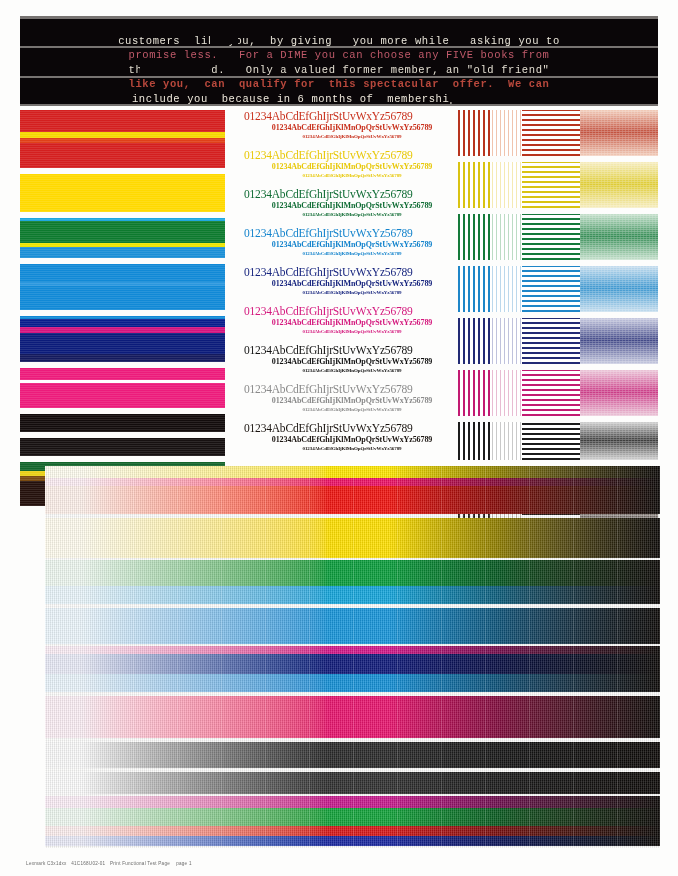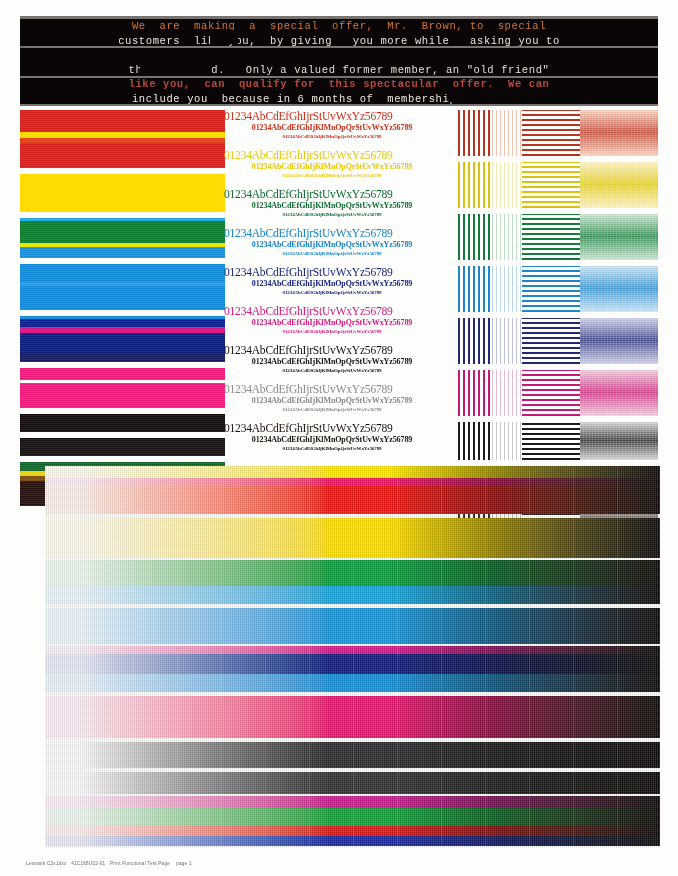--- a/index.html
+++ b/index.html
@@ -23,21 +23,21 @@
   .smear{position:absolute;left:0;width:100%;pointer-events:none;}
 
   
   #bars{position:absolute;left:20px;top:110px;width:205px;}
   .barwrap{position:relative;width:205px;margin-bottom:6px;overflow:hidden;}
   .bar{position:absolute;left:0;width:100%;}
   .grain{position:absolute;inset:0;opacity:.20;
     background-image:repeating-linear-gradient(0deg,rgba(255,255,255,.5) 0 1px,rgba(0,0,0,0) 1px 2px);}
 
   
-  #typecol{position:absolute;left:224px;top:110px;width:216px;}
+  #typecol{position:absolute;left:244px;top:110px;width:216px;}
   .tgrp{margin-bottom:9px;}
   .t1{font-size:11.5px;letter-spacing:-.2px;line-height:13px;white-space:nowrap;}
   .t2{font-size:8px;letter-spacing:-.1px;line-height:10px;white-space:nowrap;font-weight:bold;}
   .t3{font-size:5px;letter-spacing:-.1px;line-height:7px;white-space:nowrap;font-weight:bold;}
 
   
   #patcol{position:absolute;left:458px;top:110px;width:200px;}
   .prow{position:relative;width:200px;margin-bottom:6px;overflow:hidden;display:flex;}
   .pv{width:34px;}      
   .pv2{width:30px;}     
@@ -59,22 +59,22 @@
     color:#6b6b6b;letter-spacing:.25px;white-space:pre;
   }
   #footer span{display:inline-block;}
 </style>
 </head>
 <body>
 
 <div class="page">
 
   <div id="banner" style="background: rgb(10, 6, 8);">
-      <div class="ln" style="top: 3px; color: rgb(212, 118, 46);">We  are  making  a  special  offer,  Mr.  Brown, to  special</div>
       <div class="ln" style="top: 17.5px; color: rgb(232, 228, 216);">customers  like you,  by giving   you more while   asking you to</div>
+      <div class="ln" style="top: 32px; color: rgb(192, 90, 106);">promise less.   For a DIME you can choose any FIVE books from</div>
       <div class="ln" style="top: 46.5px; color: rgb(226, 221, 208);">the 80 listed.   Only a valued former member, an "old friend"</div>
       <div class="ln" style="top: 61px; color: rgb(184, 72, 60); font-weight: bold;">like you,  can  qualify for  this spectacular  offer.  We can</div>
       <div class="ln" style="top: 75.5px; color: rgb(239, 233, 220);">include you  because in 6 months of  membership in America's</div>
       <div class="smear" style="top: 0px; height: 3px; background: rgba(210, 205, 200, 0.55);"></div>
       <div class="smear" style="top: 30px; height: 2px; background: rgba(210, 205, 200, 0.55);"></div>
       <div class="smear" style="top: 60px; height: 2px; background: rgba(210, 205, 200, 0.55);"></div>
       <div class="smear" style="top: 88px; height: 2px; background: rgba(210, 205, 200, 0.55);"></div>
       <div style="position: absolute; left: 190px; top: 14px; width: 28px; height: 14px; background: rgb(10, 6, 8);"></div>
       <div style="position: absolute; left: 430px; top: 72px; width: 100px; height: 14px; background: rgb(10, 6, 8);"></div>
       <div style="position: absolute; left: 120px; top: 43px; width: 70px; height: 14px; background: rgb(10, 6, 8);"></div>

